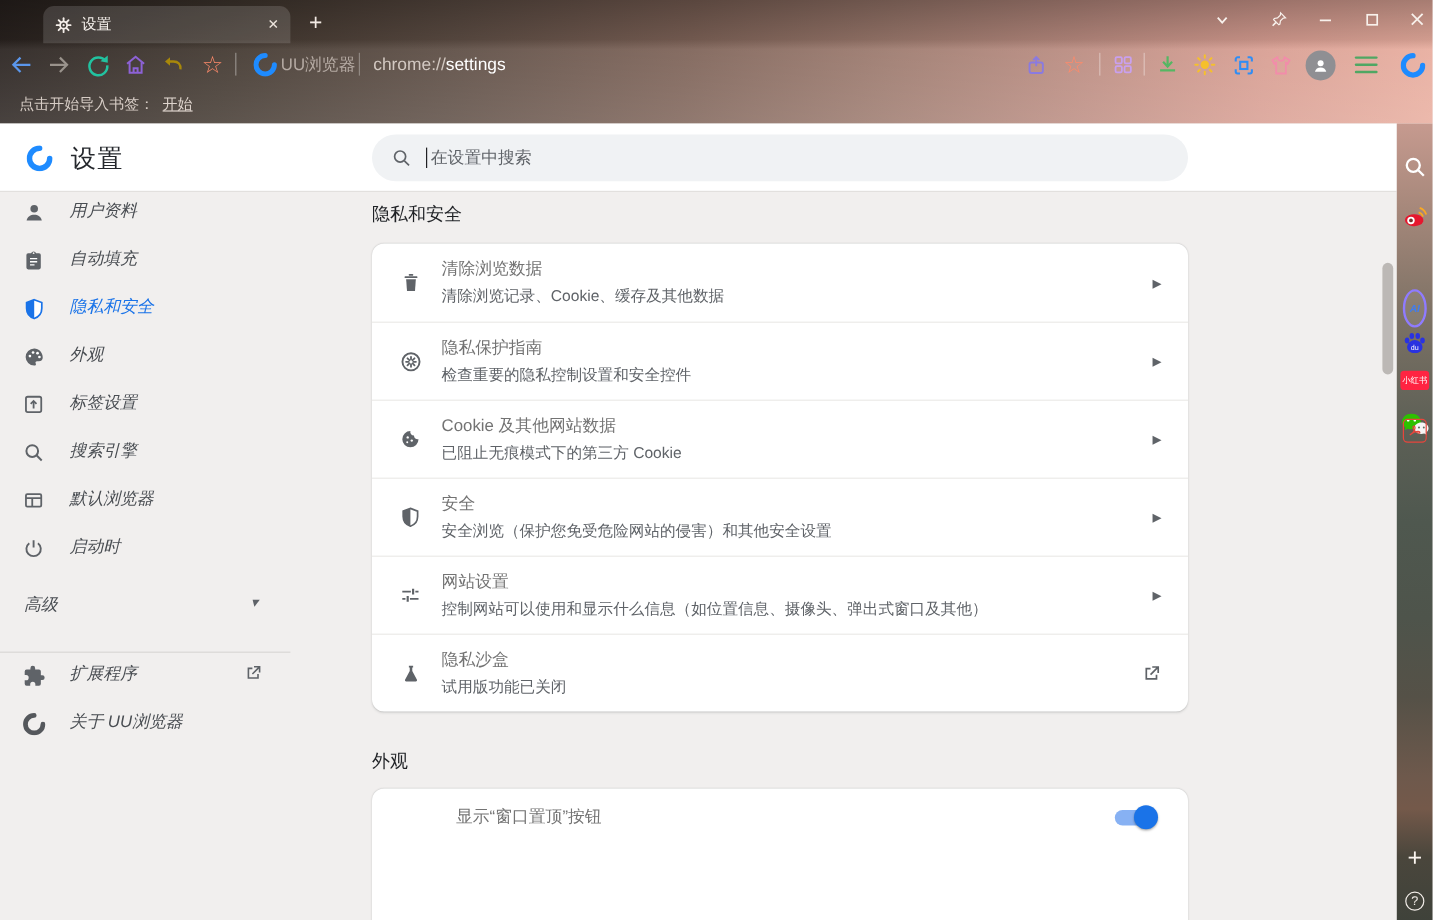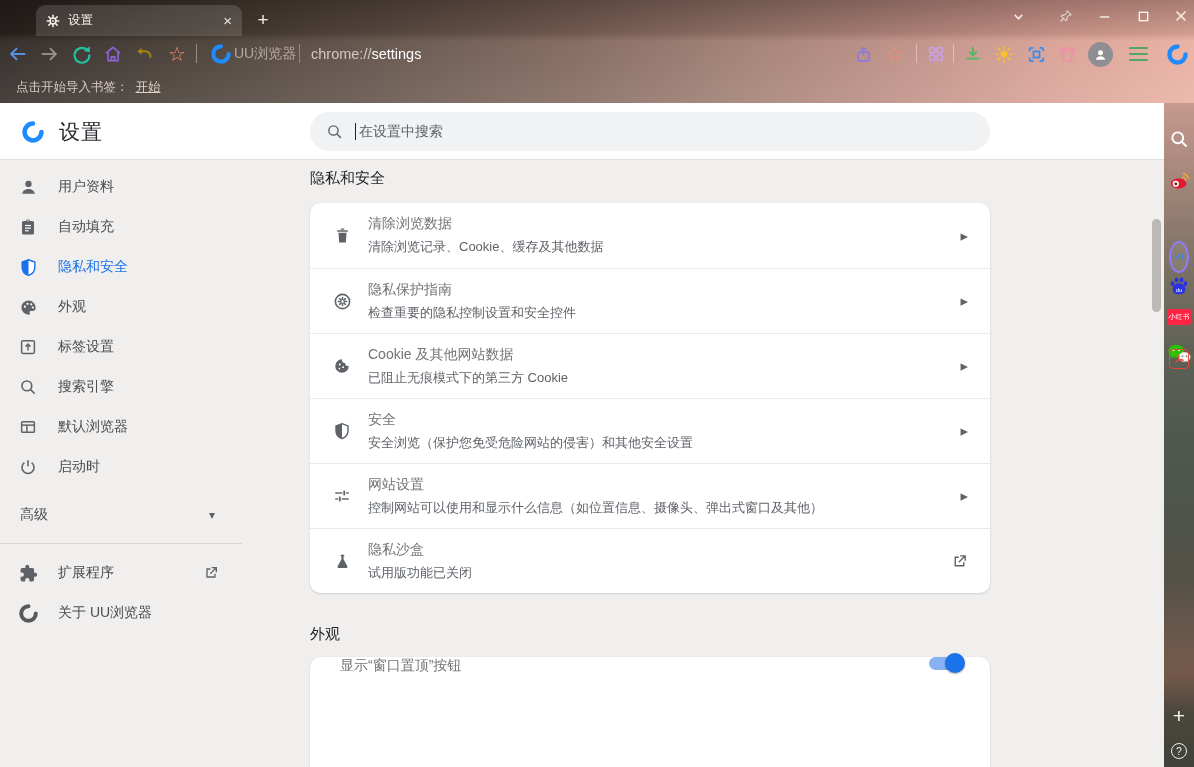--- a/index.html
+++ b/index.html
@@ -34,21 +34,21 @@
   
   .page { left:0; top:103px; width:1164px; height:664px; background:#f1efee; overflow:hidden; }
   .page-header { position:absolute; left:0; top:0; width:1164px; height:57px; background:#ffffff; border-bottom:1px solid #e2e0de; }
   .page-title { position:absolute; left:59px; top:15px; font-size:21px; color:#25282d; letter-spacing:1px; }
   .search-pill { position:absolute; left:310px; top:9px; width:680px; height:39px; background:#f0f2f4;
     border-radius:20px; display:flex; align-items:center; padding:0 16px; }
   .search-caret { width:1px; height:17px; background:#202124; margin:0 3px 0 12px; }
   .search-ph { font-size:14px; color:#5f6368; }
 
   
-  .nav-item { position:absolute; left:0; width:240px; height:40px; display:flex; align-items:center; cursor:default; }
+  .nav-item { position:absolute; left:0; width:240px; height:40px; display:flex; align-items:flex-start; cursor:default;font-style:italic; }
   .nav-ic { width:20px; height:20px; margin-left:18px; display:flex; align-items:center; justify-content:center; }
   .nav-label { margin-left:20px; font-size:14px; color:#494d52; }
   .nav-sel .nav-label { color:#1a73e8; }
   .adv-label { margin-left:20px; font-size:14px; color:#494d52; }
   .adv-caret { margin-left:auto; margin-right:25px; color:#5f6368; font-size:12px; }
   .nav-div { position:absolute; left:0; top:440px; width:242px; height:1px; background:#d9d7d5; }
   .nav-trail { margin-left:auto; margin-right:21px; display:flex; align-items:center; }
 
   
   .sec-title { position:absolute; left:310px; font-size:15px; color:#1f2125; }
@@ -56,21 +56,21 @@
     box-shadow:0 1px 2px rgba(60,64,67,.15), 0 0 1px rgba(60,64,67,.15); }
   .prow { height:65px; display:flex; align-items:center; position:relative; }
   .prow + .prow { border-top:1px solid #ebeae8; }
   .ricon { width:20px; height:20px; margin-left:22px; display:flex; align-items:center; justify-content:center; flex:none; }
   .rtext { margin-left:16px; }
   .rtitle { font-size:14px; color:#737373; }
   .rsub { font-size:13px; color:#5f6368; margin-top:5px; }
   .chev { margin-left:auto; margin-right:22px; color:#5f6368; font-size:15px; }
   .trail-ic { margin-left:auto; margin-right:22px; display:flex; }
 
-  .trow { display:flex; position:relative; }
+  .trow { display:flex; align-items:center; position:relative;margin-left:40px; }
   .trow + .trow { border-top:1px solid #ebeae8; }
   .ttext { margin-left:30px; }
   .toggle { margin-left:auto; margin-right:28px; width:33px; height:13px; border-radius:7px; background:#87b1f3; position:relative; flex:none; }
   .toggle::after { content:""; position:absolute; right:-3px; top:-4px; width:20px; height:20px; border-radius:50%;
     background:#1a73e8; box-shadow:0 1px 2px rgba(0,0,0,.35); }
 
   .scroll-thumb { position:absolute; left:1152px; top:116px; width:9px; height:93px; border-radius:5px; background:#bcb8b5; }
 
   
   .rail { left:1164px; top:103px; width:30px; height:664px;

